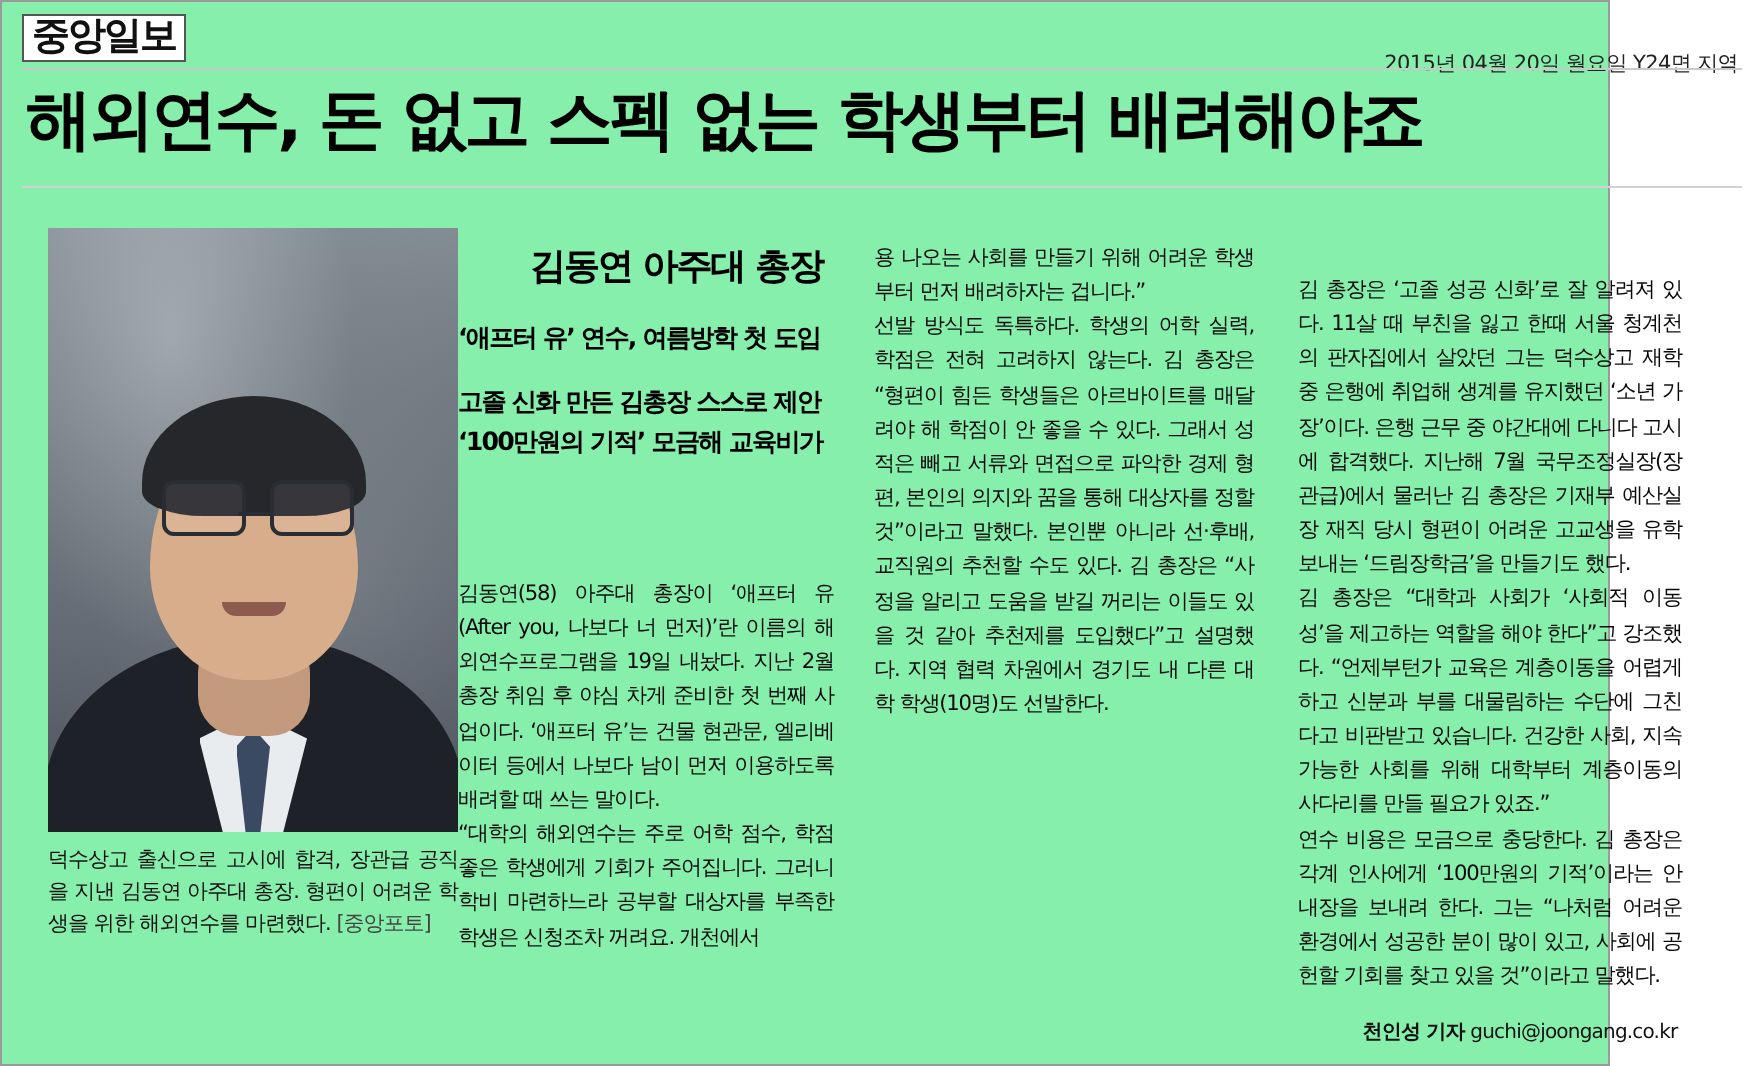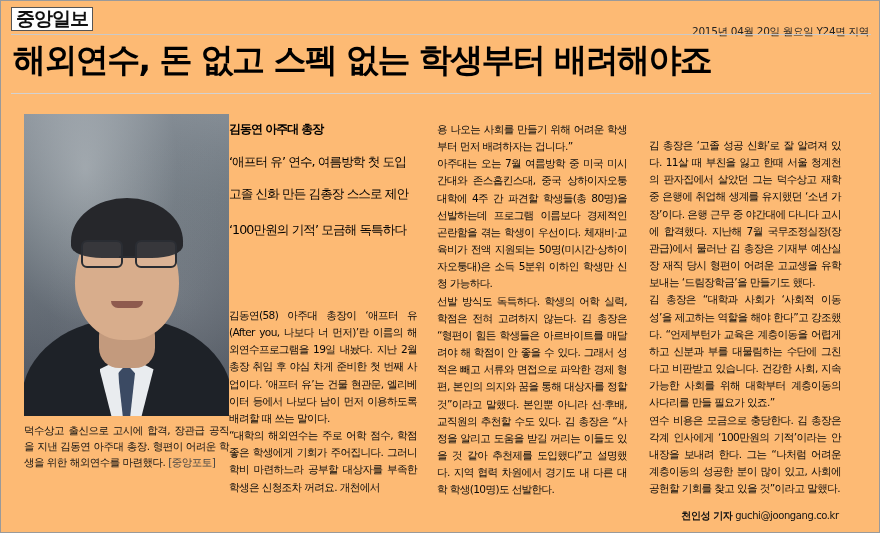--- a/index.html
+++ b/index.html
@@ -9,25 +9,25 @@
   body {
     width: 880px;
     height: 533px;
     background: #ffffff;
     font-family: "DejaVu Sans", "Liberation Sans", sans-serif;
     color: #000000;
     overflow: hidden;
   }
   .page {
     position: relative;
-    width: 880px;
+    width: 805px;
     height: 533px;
     box-sizing: border-box;
     border: 1px solid #9a9a9a;
-    background: #fdba74;
+    background: #86efac;
   }
   
   .masthead {
     position: absolute;
     top: 6px;
     left: 10px;
     width: 860px;
     height: 26px;
   }
   .logo {
@@ -203,48 +203,49 @@
   }
   .credit { color: #444; }
   
   .deck {
     position: absolute;
     left: 228px;
     top: 120px;
     width: 188px;
   }
   .deck .byline {
-    font-size: 12px;
+    font-size: 18px;
     font-weight: bold;
     letter-spacing: -1px;
     margin-bottom: 15px;
     color: #000;
+    margin-left: 36px;
   }
   .deck .line {
     font-size: 12.6px;
-    font-weight: normal;
+    font-weight: bold;
     letter-spacing: -0.9px;
     line-height: 1.42;
     margin-bottom: 14px;
     color: #000;
     white-space: nowrap;
   }
-  .deck .line.tight { margin-bottom: 18px; }
+  .deck .line.tight { margin-bottom: 2px; }
   
   .col {
     position: absolute;
     font-size: 10.6px;
     line-height: 1.62;
     letter-spacing: -0.62px;
     text-align: justify;
     color: #0a0a0a;
   }
   .col p { margin: 0; text-indent: 0; }
   .col p + p { margin-top: 0px; }
-  .col-1 { left: 228px; top: 306px; width: 188px; }
+  .col-1 { left: 228px; top: 288px; width: 188px; }
   .col-2 { left: 436px; top: 120px; width: 190px; }
   .col-3 { left: 648px; top: 136px; width: 192px; }
   .byline-bottom {
     position: absolute;
     left: 648px;
     top: 508px;
     width: 222px;
     font-size: 10px;
     letter-spacing: -0.4px;
     color: #111;
@@ -283,38 +284,37 @@
     <div class="caption">
       <span>덕수상고 출신으로 고시에 합격, 장관급 공직을 지낸 김동연 아주대 총장. 형편이 어려운 학생을 위한 해외연수를 마련했다.</span>
       <span class="credit">[중앙포토]</span>
     </div>
   </div>
 
   <div class="deck">
     <div class="byline">김동연 아주대 총장</div>
     <div class="line">‘애프터 유’ 연수, 여름방학 첫 도입</div>
     <div class="line tight">고졸 신화 만든 김총장 스스로 제안</div>
-    <div class="line">‘100만원의 기적’ 모금해 독특하다</div>
+    <div class="line">‘100만원의 기적’ 모금해 교육비가</div>
   </div>
 
   <div class="col col-1">
     <p>김동연(58) 아주대 총장이 ‘애프터 유(After you, 나보다 너 먼저)’란 이름의 해외연수프로그램을 19일 내놨다. 지난 2월 총장 취임 후 야심 차게 준비한 첫 번째 사업이다. ‘애프터 유’는 건물 현관문, 엘리베이터 등에서 나보다 남이 먼저 이용하도록 배려할 때 쓰는 말이다.</p>
     <p>“대학의 해외연수는 주로 어학 점수, 학점 좋은 학생에게 기회가 주어집니다. 그러니 학비 마련하느라 공부할 대상자를 부족한 학생은 신청조차 꺼려요. 개천에서</p>
   </div>
 
   <div class="col col-2">
     <p>용 나오는 사회를 만들기 위해 어려운 학생부터 먼저 배려하자는 겁니다.”</p>
-    <p>아주대는 오는 7월 여름방학 중 미국 미시간대와 존스홉킨스대, 중국 상하이자오퉁대학에 4주 간 파견할 학생들(총 80명)을 선발하는데 프로그램 이름보다 경제적인 곤란함을 겪는 학생이 우선이다. 체재비·교육비가 전액 지원되는 50명(미시간·상하이자오퉁대)은 소득 5분위 이하인 학생만 신청 가능하다.</p>
     <p>선발 방식도 독특하다. 학생의 어학 실력, 학점은 전혀 고려하지 않는다. 김 총장은 “형편이 힘든 학생들은 아르바이트를 매달려야 해 학점이 안 좋을 수 있다. 그래서 성적은 빼고 서류와 면접으로 파악한 경제 형편, 본인의 의지와 꿈을 통해 대상자를 정할 것”이라고 말했다. 본인뿐 아니라 선·후배, 교직원의 추천할 수도 있다. 김 총장은 “사정을 알리고 도움을 받길 꺼리는 이들도 있을 것 같아 추천제를 도입했다”고 설명했다. 지역 협력 차원에서 경기도 내 다른 대학 학생(10명)도 선발한다.</p>
   </div>
 
   <div class="col col-3">
     <p>김 총장은 ‘고졸 성공 신화’로 잘 알려져 있다. 11살 때 부친을 잃고 한때 서울 청계천의 판자집에서 살았던 그는 덕수상고 재학 중 은행에 취업해 생계를 유지했던 ‘소년 가장’이다. 은행 근무 중 야간대에 다니다 고시에 합격했다. 지난해 7월 국무조정실장(장관급)에서 물러난 김 총장은 기재부 예산실장 재직 당시 형편이 어려운 고교생을 유학 보내는 ‘드림장학금’을 만들기도 했다.</p>
     <p>김 총장은 “대학과 사회가 ‘사회적 이동성’을 제고하는 역할을 해야 한다”고 강조했다. “언제부턴가 교육은 계층이동을 어렵게 하고 신분과 부를 대물림하는 수단에 그친다고 비판받고 있습니다. 건강한 사회, 지속가능한 사회를 위해 대학부터 계층이동의 사다리를 만들 필요가 있죠.”</p>
-    <p>연수 비용은 모금으로 충당한다. 김 총장은 각계 인사에게 ‘100만원의 기적’이라는 안내장을 보내려 한다. 그는 “나처럼 어려운 계층이동의 성공한 분이 많이 있고, 사회에 공헌할 기회를 찾고 있을 것”이라고 말했다.</p>
+    <p>연수 비용은 모금으로 충당한다. 김 총장은 각계 인사에게 ‘100만원의 기적’이라는 안내장을 보내려 한다. 그는 “나처럼 어려운 환경에서 성공한 분이 많이 있고, 사회에 공헌할 기회를 찾고 있을 것”이라고 말했다.</p>
   </div>
 
   <div class="byline-bottom">
     <b>천인성 기자</b>
     <span>guchi@joongang.co.kr</span>
   </div>
 
 </div>
 
 </body></html>

